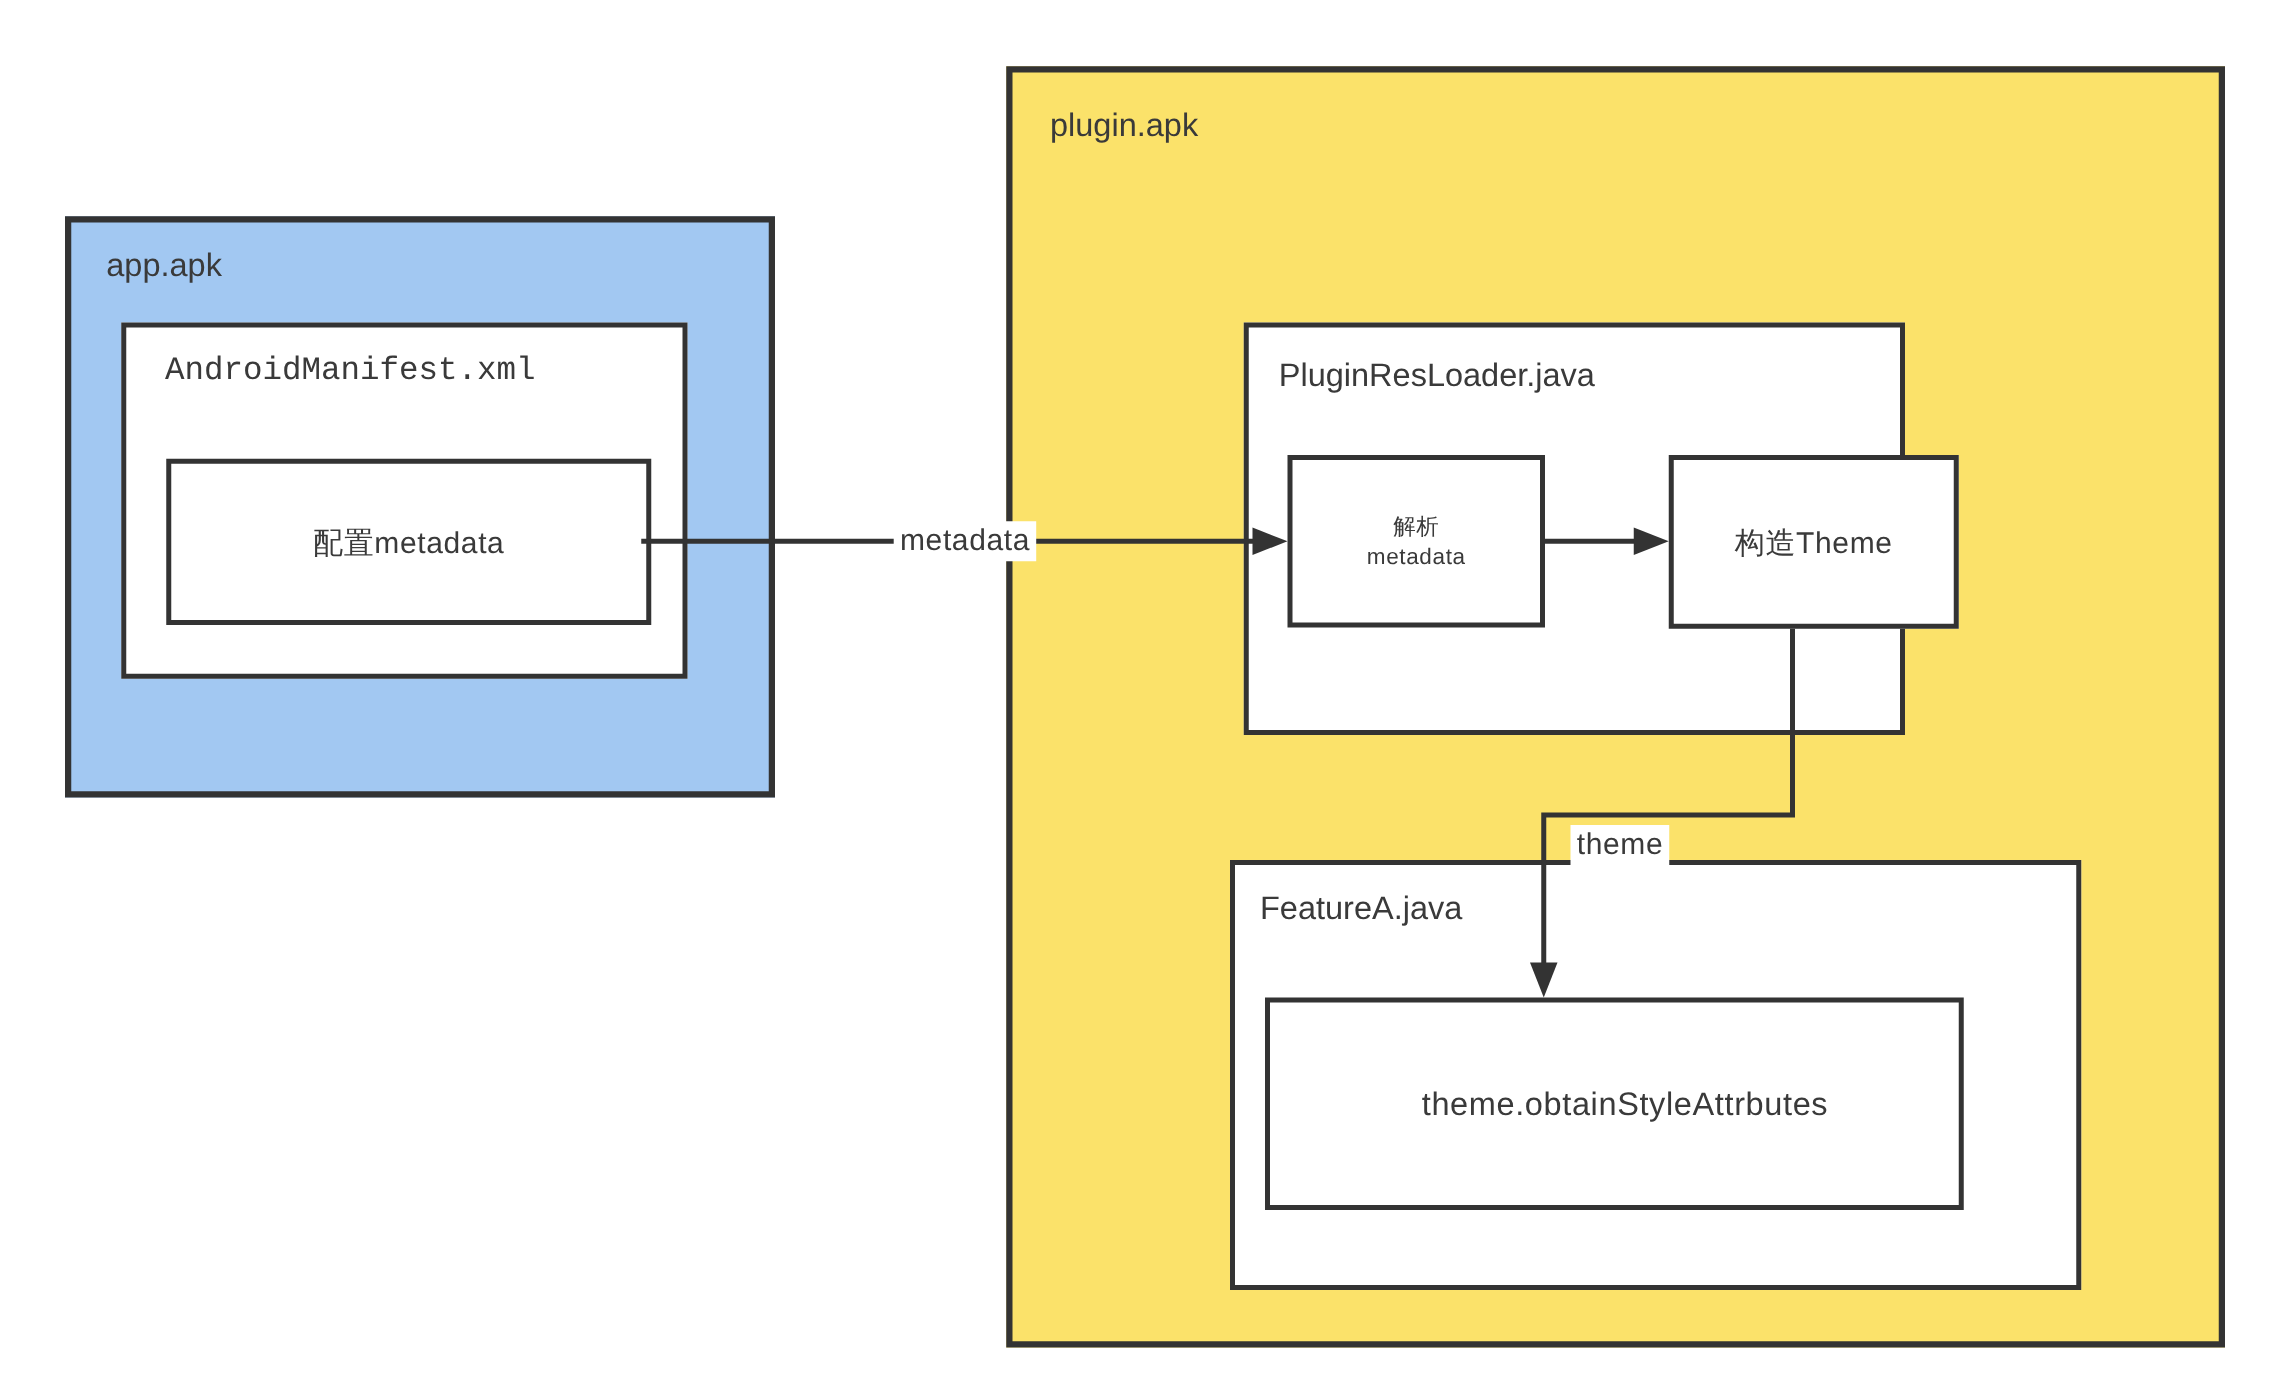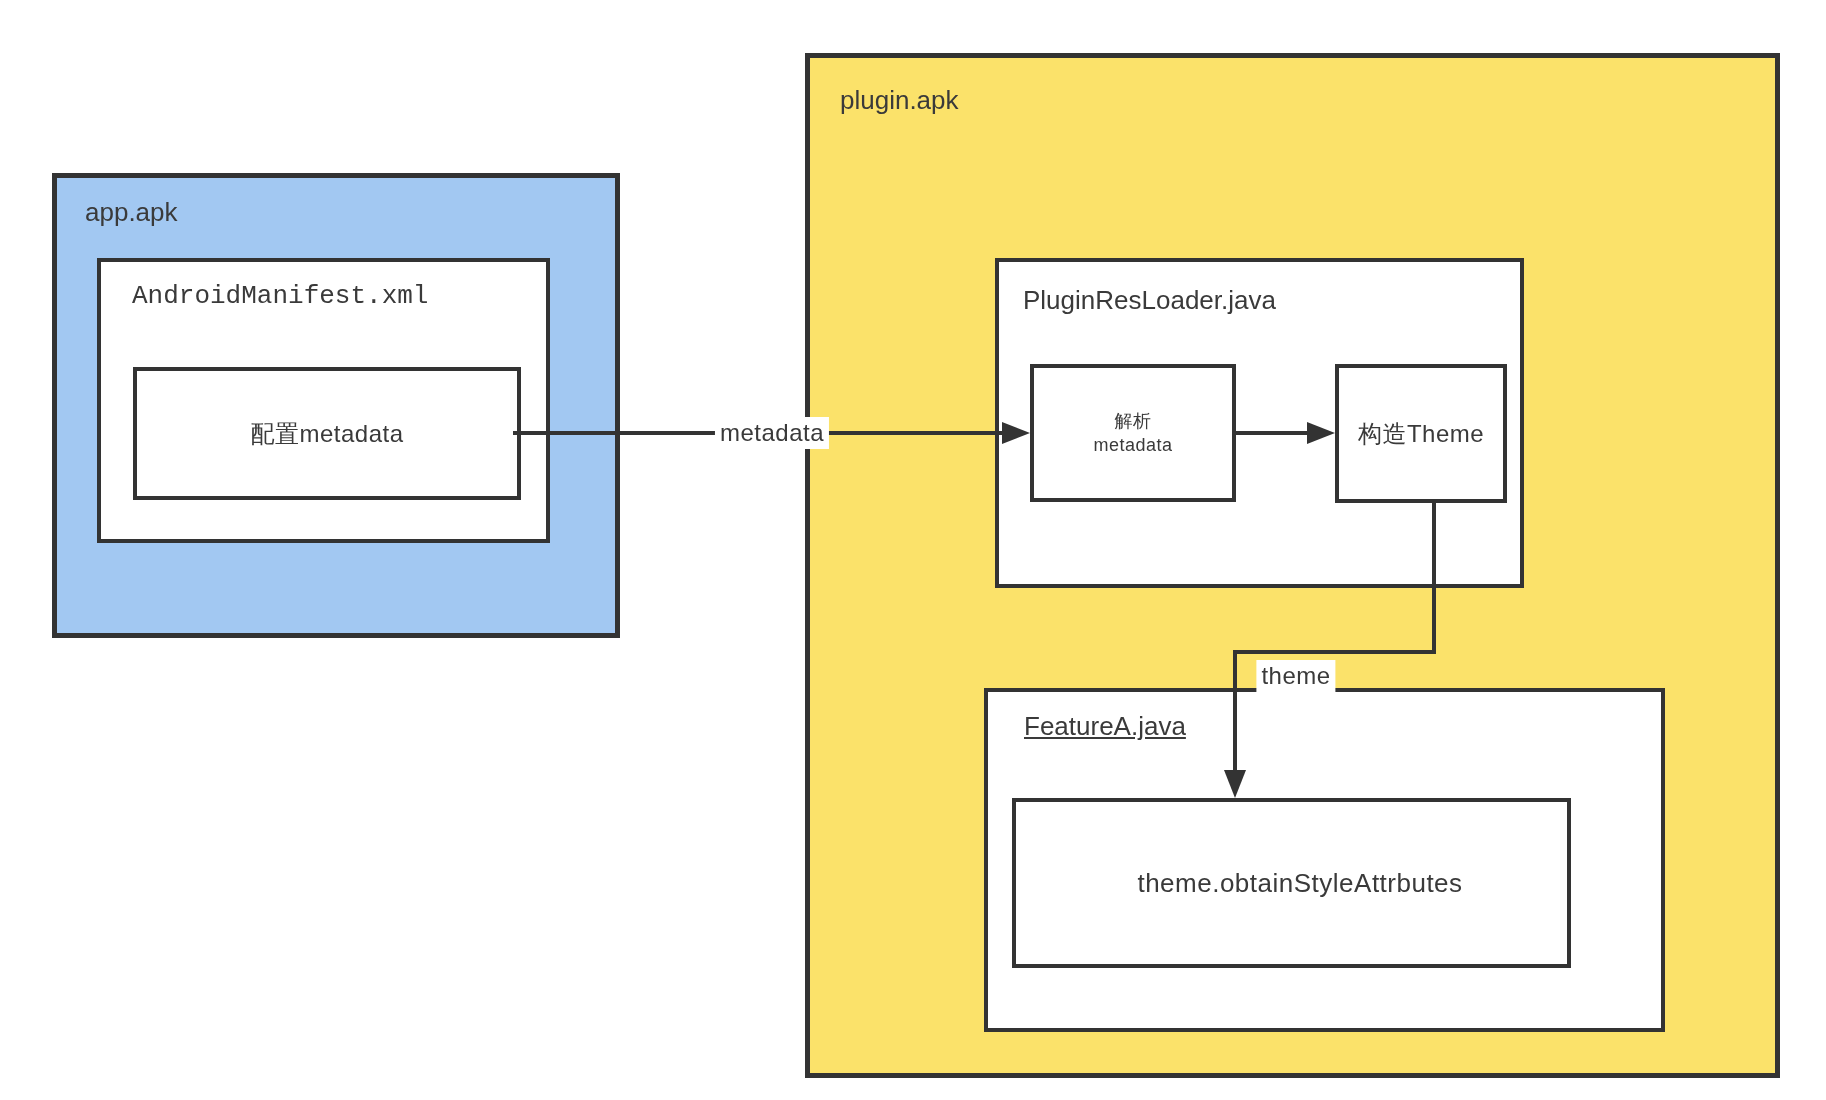--- a/index.html
+++ b/index.html
@@ -97,26 +97,26 @@
 
   <div class="box white-fill" style="left:995px; top:258px; width:529px; height:330px;">
     <div class="box-title" style="left:24px; top:24px;">PluginResLoader.java</div>
   </div>
 
   <div class="box white-fill center-text two-line" style="left:1030px; top:364px; width:206px; height:138px;">
     <span>解析
 metadata</span>
   </div>
 
-  <div class="box white-fill center-text" style="left:1335px; top:364px; width:172px; height:139px;">
+  <div class="box white-fill center-text" style="left:1335px; top:364px; width:232px; height:139px;">
     <span>构造Theme</span>
   </div>
 
   <div class="box white-fill" style="left:984px; top:688px; width:681px; height:344px;">
-    <div class="box-title" style="left:36px; top:20px;text-decoration:underline;">FeatureA.java</div>
+    <div class="box-title" style="left:20px; top:20px;">FeatureA.java</div>
   </div>
 
   <div class="box white-fill center-text obtain-text" style="left:1012px; top:798px; width:559px; height:170px;padding-left:17px;">
     <span>theme.obtainStyleAttrbutes</span>
   </div>
 
   <svg class="edges" viewBox="0 0 1826 1100">
 
     <g>
       <line x1="513" y1="433" x2="1006" y2="433" style="stroke:var(--line,#333333); stroke-width:4;"></line>

